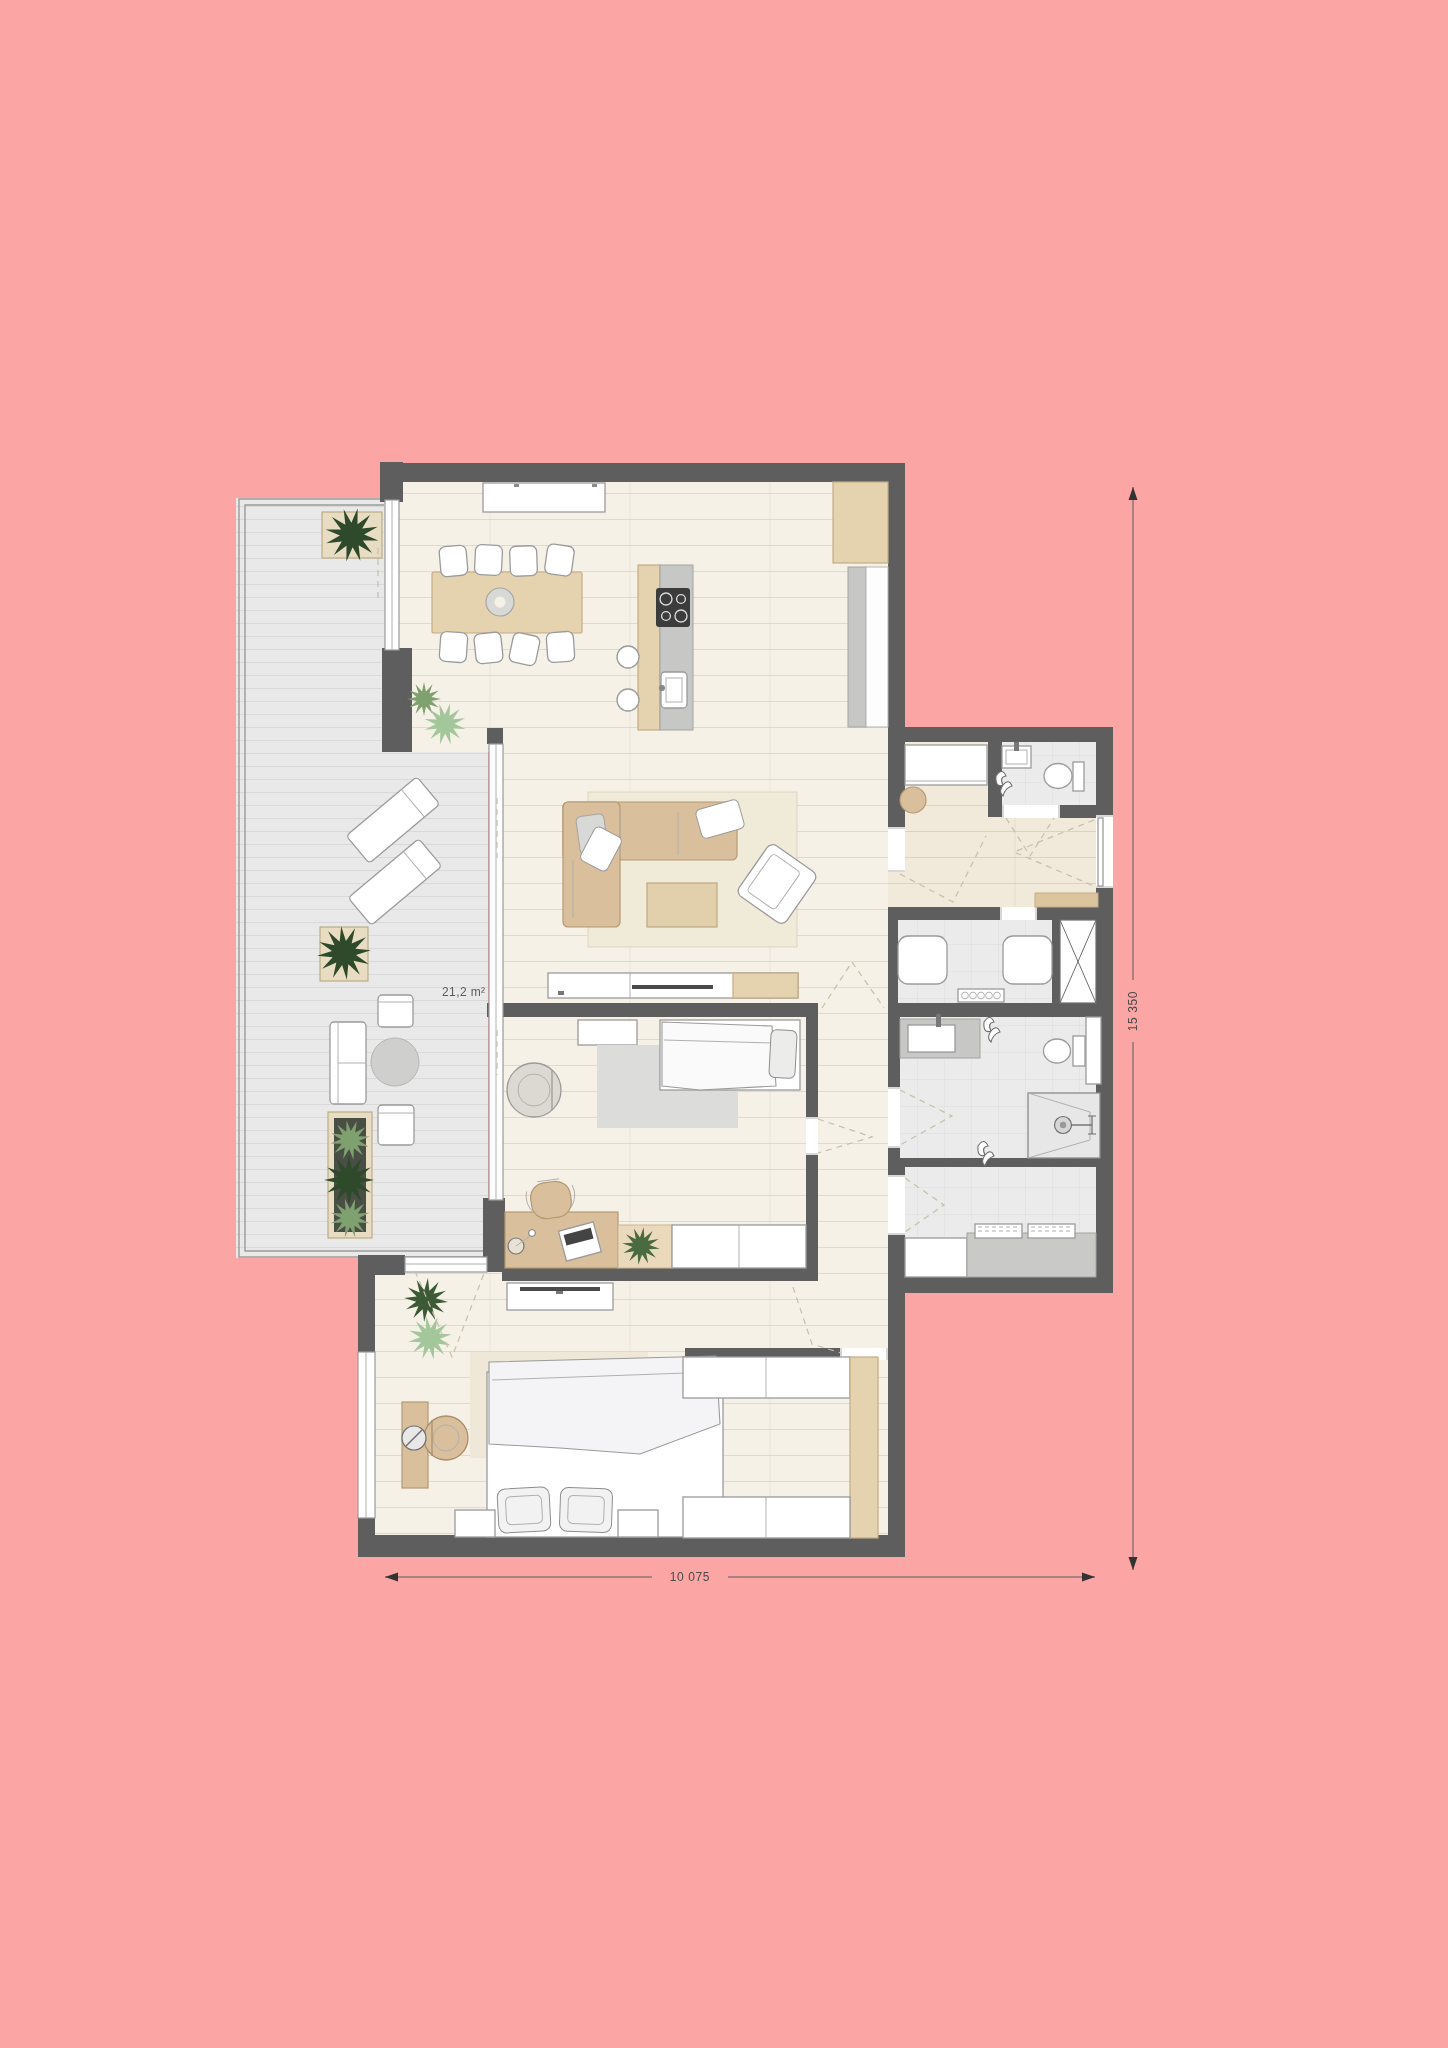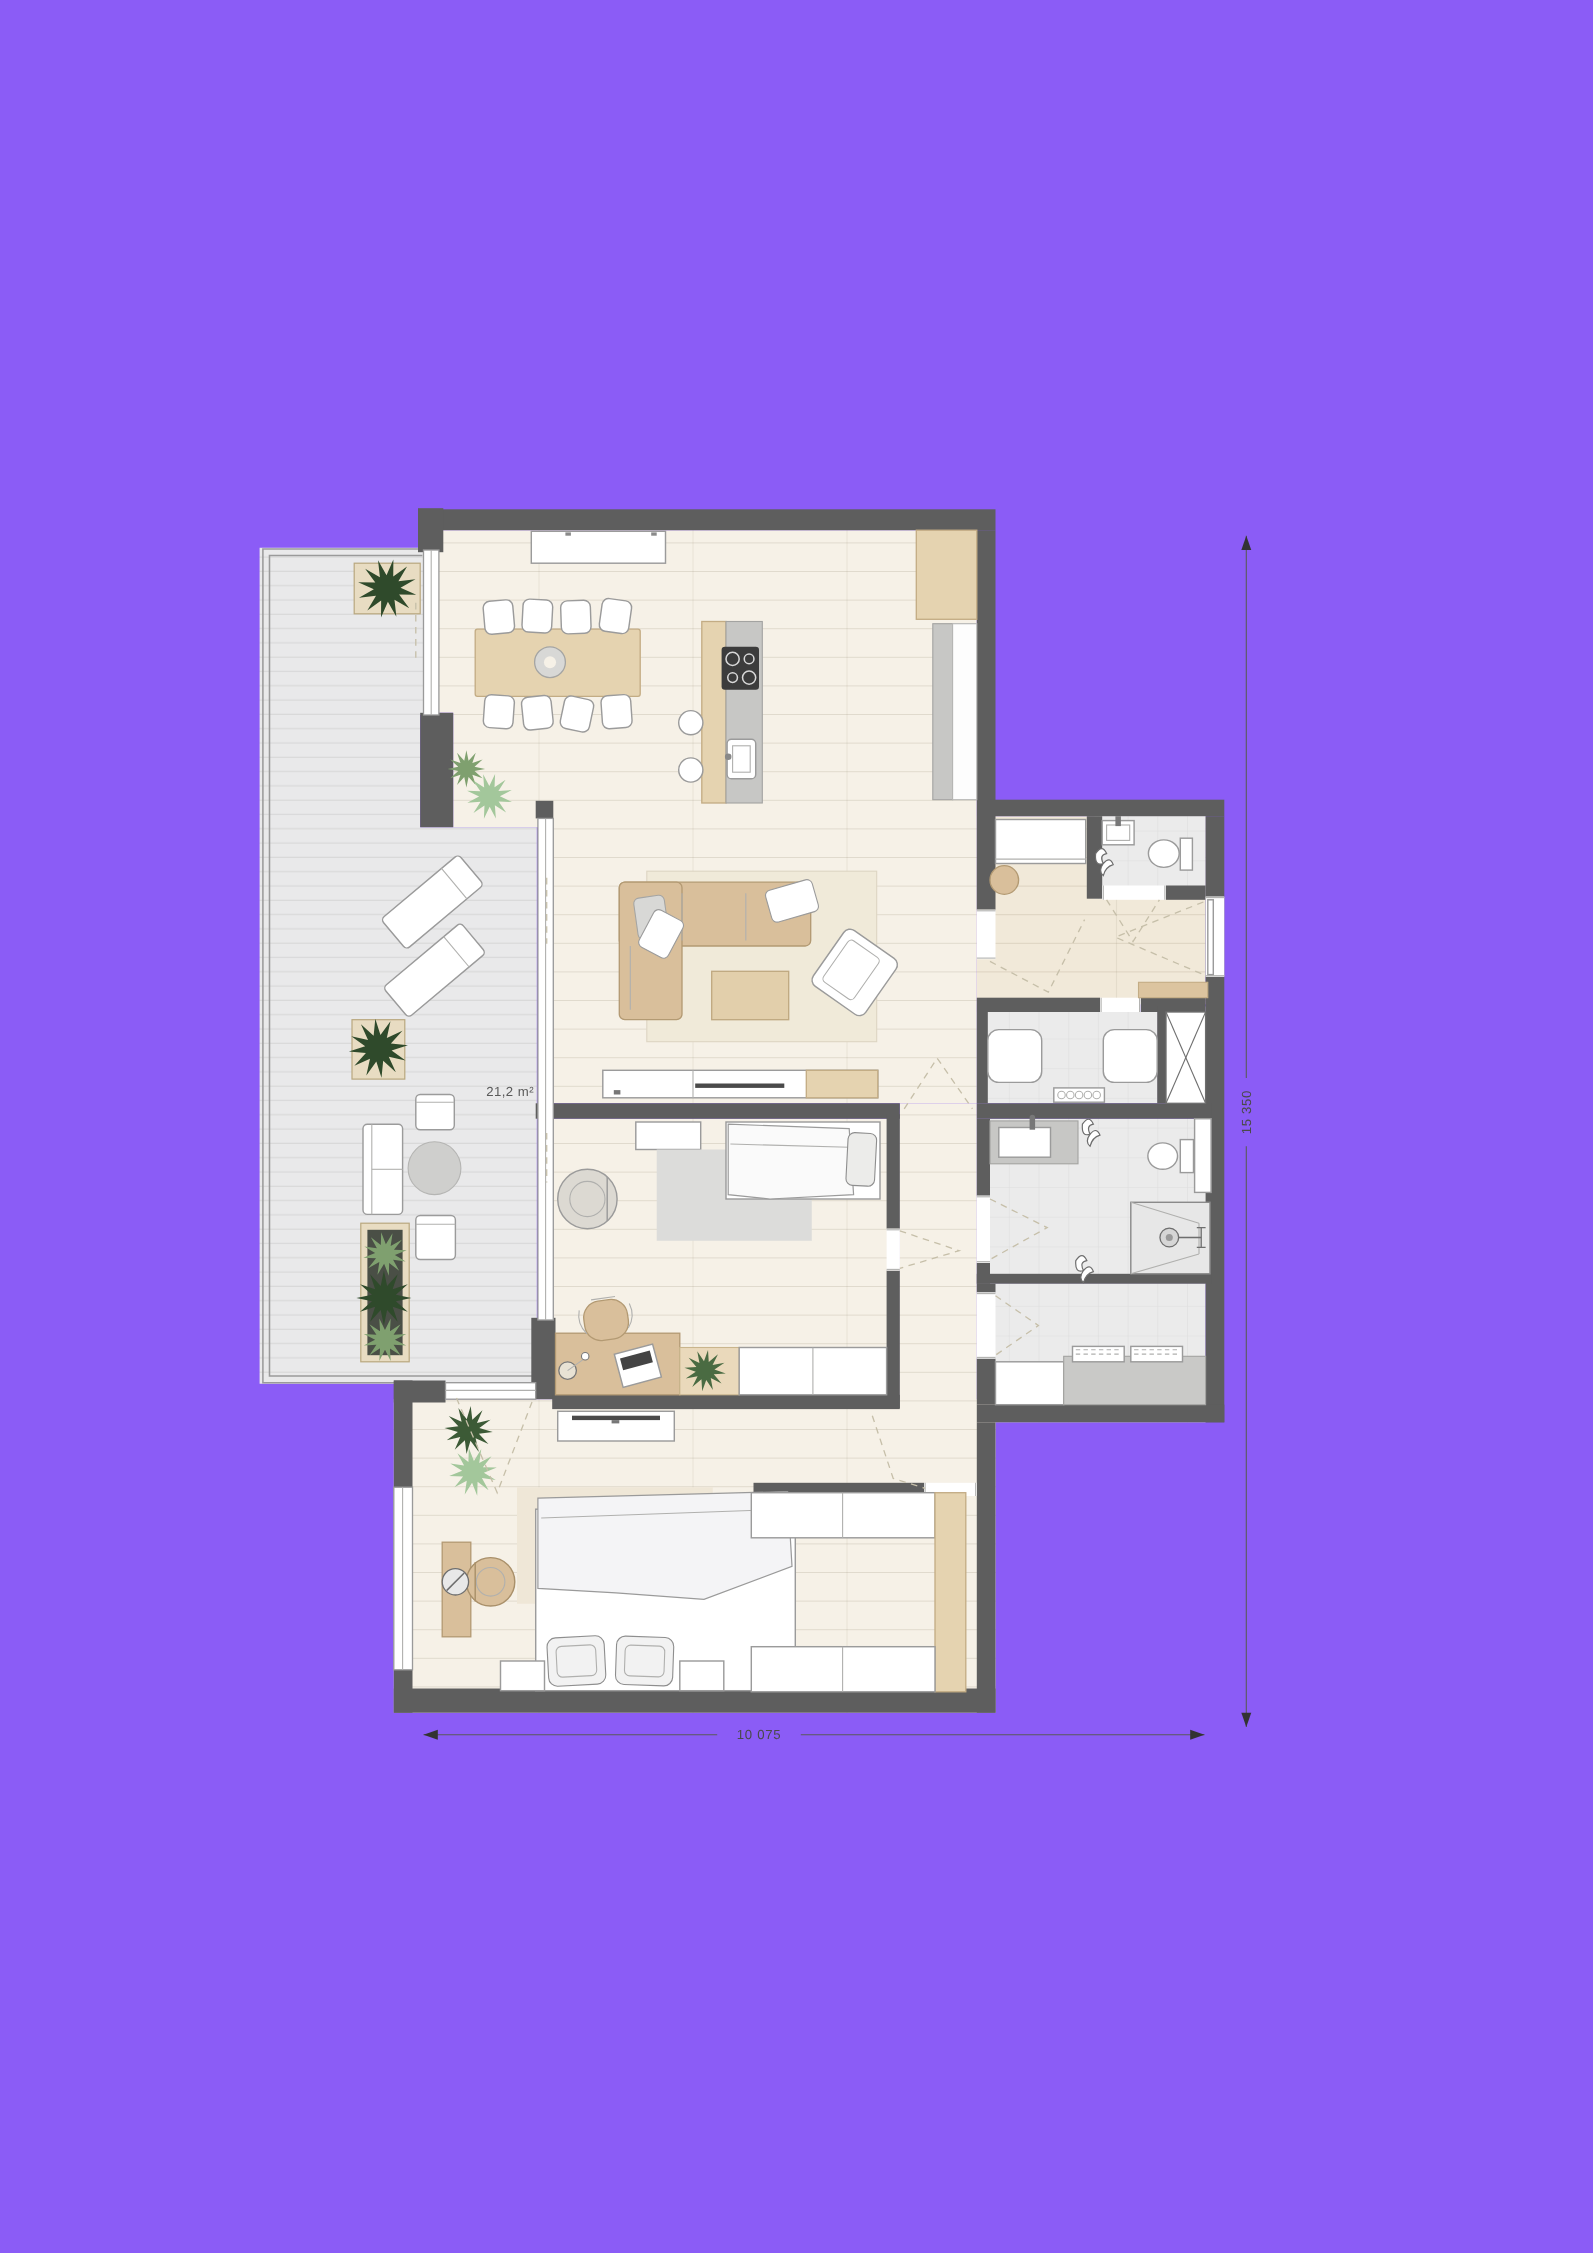--- a/index.html
+++ b/index.html
@@ -1,16 +1,16 @@
 <!DOCTYPE html>
 <html style="--wall: #5e5e5e; --floor_cream: #f6f1e7; --floor_hall: #f1e9d9; --floor_balcony: #e9e9ea; --floor_tile: #ebebeb; --glass: #9a9a9a; --furn: #9b9b9b; --wood: #d9bf9b; --wood_light: #e5d3b0; --wood_pale: #ead9bb; --counter: #c7c7c5; --rug_beige: #f0ead9; --rug_gray: #dcdcda; --plant_dark: #2f4a2b; --plant_sage: #7fa06f; --plant_light: #a3c79b; --mat: #dcc49f; --dim: #4a4a4a;"><head>
 <meta charset="utf-8">
 <style>
   html,body{margin:0;padding:0;background:#ffffff;}
-  .page{position:relative;width:1448px;height:2048px;background:#8b5cf6;overflow:hidden;}
+  .page{position:relative;width:1448px;height:2048px;background:#fca5a5;overflow:hidden;}
   svg{display:block;}
   .wall{fill:var(--wall);}
   .wht{fill:#ffffff;stroke:var(--furn);stroke-width:1.3;}
   .whtn{fill:#fdfdfd;stroke:#b5b5b3;stroke-width:1;}
   .tan{fill:var(--wood);stroke:#b39a73;stroke-width:1.2;}
   .tanl{fill:var(--wood_light);stroke:#c3ac84;stroke-width:1.2;}
   .pale{fill:var(--wood_pale);stroke:#c9b58c;stroke-width:1;}
   .gray{fill:var(--counter);stroke:#a3a3a1;stroke-width:1;}
   .thin{stroke:#b0b0ae;stroke-width:1;fill:none;}
   .dash{stroke:#c6bfa9;stroke-width:1.2;fill:none;stroke-dasharray:6 5;}

